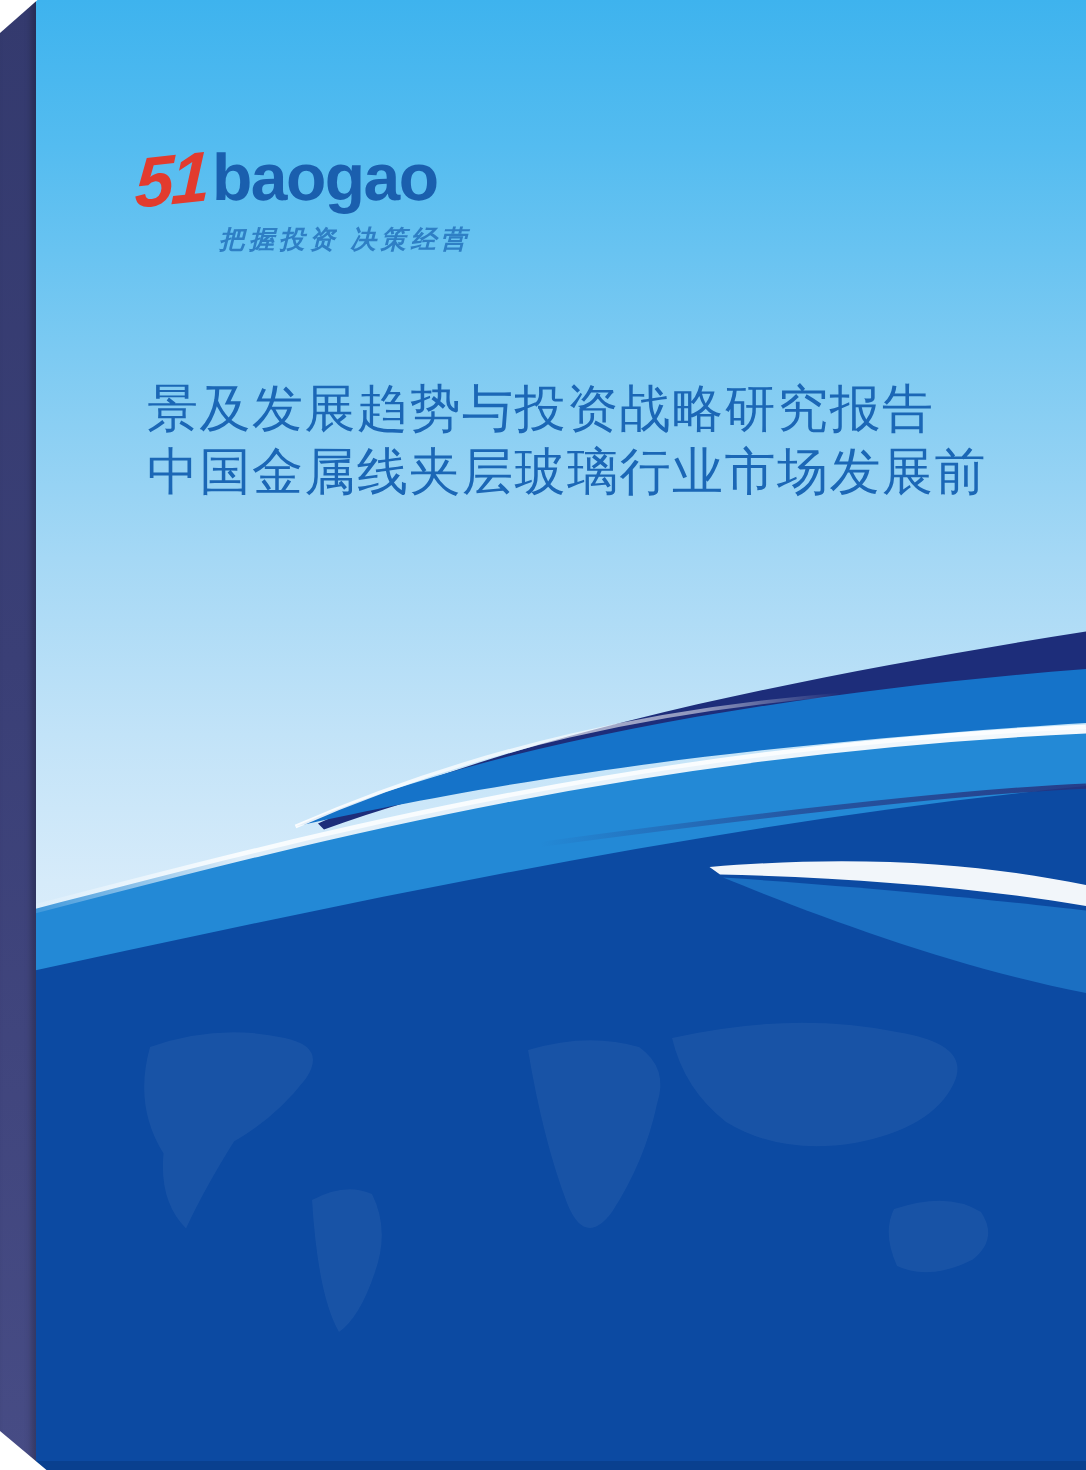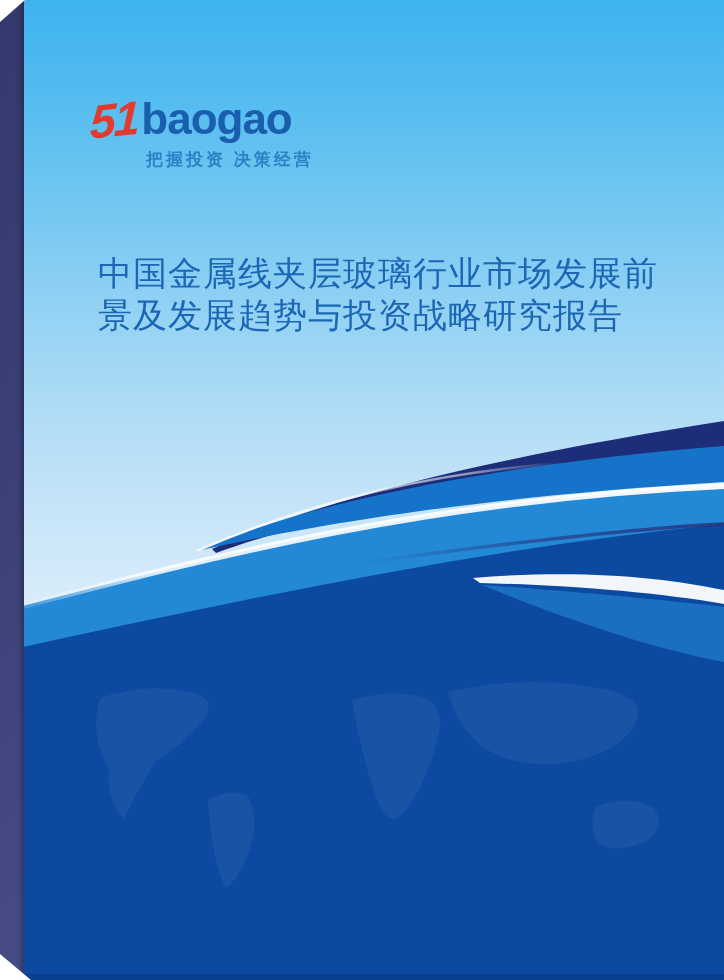--- a/index.html
+++ b/index.html
@@ -44,21 +44,21 @@
     margin-top:2px; margin-right:3px;
     letter-spacing:-2px;
   }
   .logo-baogao {
     display:inline-block;
     font-size:44px; font-weight:800;
     letter-spacing:-1px; margin-top:3px;
   }
   .logo-tagline {
     margin-left:56px; margin-top:5px;
-    font-size:17px; font-weight:700; 
+    font-size:17px; font-weight:700; font-style:italic;
     letter-spacing:3px;
   }
 
   
   .title {
     position:absolute; left:98px; top:252px;
     width:580px;
     font-size:34px; line-height:42px;
     letter-spacing:1px;
     font-weight:400;
@@ -125,17 +125,17 @@
 
   <div class="logo">
     <div class="logo-row">
       <span class="logo-51" style="color: rgb(226, 59, 46);">51</span>
       <span class="logo-baogao" style="color: rgb(26, 95, 174);">baogao</span>
     </div>
     <div class="logo-tagline" style="color: rgb(46, 127, 197);">把握投资 决策经营</div>
   </div>
 
   <div class="title" style="color: rgb(27, 103, 182);">
+    <div>景及发展趋势与投资战略研究报告</div>
     <div>中国金属线夹层玻璃行业市场发展前</div>
-    <div>景及发展趋势与投资战略研究报告</div>
   </div>
 
 </div>
 
 </body></html>

